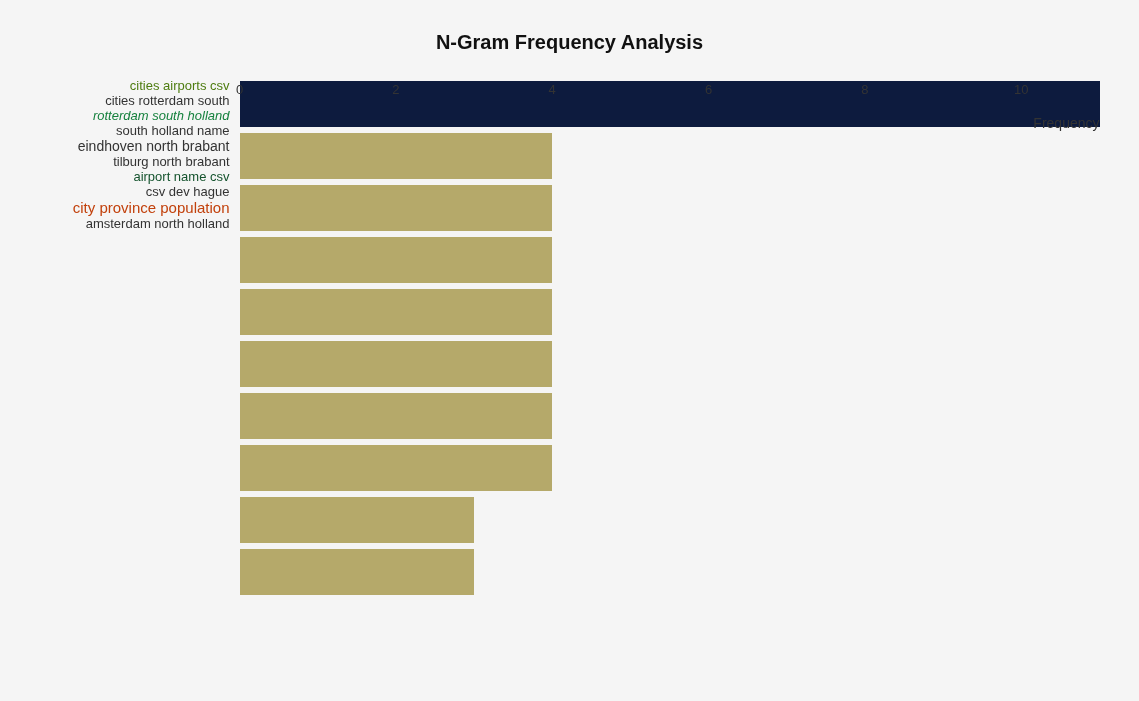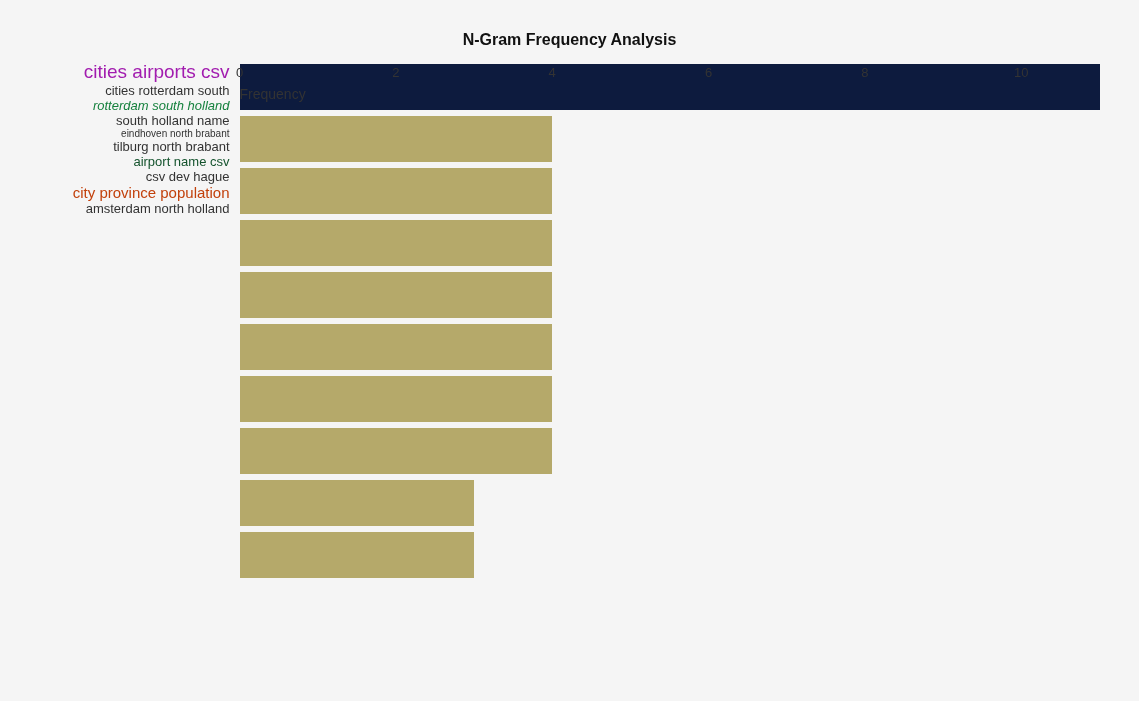--- a/index.html
+++ b/index.html
@@ -14,23 +14,23 @@
     }
     .chart-container {
       width: 1100px;
       height: 680px;
       background: #f5f5f5;
       padding: 20px 20px 60px 20px;
       position: relative;
     }
     .chart-title {
       text-align: center;
-      font-size: 16px;
+      font-size: 20px;
       font-weight: bold;
-      margin-bottom: 12px;
+      margin-bottom: 24px;
       color: #111;
     }
     .bar {
       height: 46px;
       border-radius: 0;
       display: block;
     }
     .bar-dark { background: #0d1b3e; }
     .bar-tan  { background: #b5a96a; }
 
@@ -108,33 +108,33 @@
 <body>
 
 <div class="chart-container">
   <div class="chart-title">N-Gram Frequency Analysis</div>
 
   <div class="chart-wrapper">
     <div class="bars-and-grid">
 
       <div class="labels-column" id="labels-col">
           <div class="label-slot">
-            <span style="font-size: 19px; color: #a21caf;">cities airports csv</span>
+            <span style="font-size: 13px; color: #4d7c0f;">cities airports csv</span>
           </div>
           <div class="label-slot">
             <span style="font-size: 13px; color: rgb(51, 51, 51);">cities rotterdam south</span>
           </div>
           <div class="label-slot">
             <span style="font-size: 13px; color: #15803d; font-style: italic;">rotterdam south holland</span>
           </div>
           <div class="label-slot">
             <span style="font-size: 13px; color: rgb(51, 51, 51);">south holland name</span>
           </div>
           <div class="label-slot">
-            <span style="font-size: 10px; color: rgb(51, 51, 51);">eindhoven north brabant</span>
+            <span style="font-size: 14px; color: rgb(51, 51, 51);">eindhoven north brabant</span>
           </div>
           <div class="label-slot">
             <span style="font-size: 13px; color: rgb(51, 51, 51); text-align: center;">tilburg north brabant</span>
           </div>
           <div class="label-slot">
             <span style="font-size: 13px; color: #14532d;">airport name csv</span>
           </div>
           <div class="label-slot">
             <span style="font-size: 13px; color: rgb(51, 51, 51);">csv dev hague</span>
           </div>
@@ -190,16 +190,16 @@
 
     <div class="x-axis" id="x-axis-row" style="margin-left:200px; position:relative; height:50px;">
       <div class="x-tick-labels" id="x-ticks" style="position:relative; width:100%; height:24px;">
           <span class="x-tick" style="position: absolute; left: 0%; transform: translateX(-50%); font-size: 13px; color: rgb(51, 51, 51); top: 0px;">0</span>
           <span class="x-tick" style="position: absolute; left: 18.1818%; transform: translateX(-50%); font-size: 13px; color: rgb(51, 51, 51); top: 0px;">2</span>
           <span class="x-tick" style="position: absolute; left: 36.3636%; transform: translateX(-50%); font-size: 13px; color: rgb(51, 51, 51); top: 0px;">4</span>
           <span class="x-tick" style="position: absolute; left: 54.5455%; transform: translateX(-50%); font-size: 13px; color: rgb(51, 51, 51); top: 0px;">6</span>
           <span class="x-tick" style="position: absolute; left: 72.7273%; transform: translateX(-50%); font-size: 13px; color: rgb(51, 51, 51); top: 0px;">8</span>
           <span class="x-tick" style="position: absolute; left: 90.9091%; transform: translateX(-50%); font-size: 13px; color: rgb(51, 51, 51); top: 0px;">10</span>
         </div>
-      <div class="x-axis-label" style="position:absolute;bottom:13px;width:100%;text-align:left;font-size:14px;color:#333;">Frequency</div>
+      <div class="x-axis-label" style="position:absolute;bottom:1px;width:100%;text-align:right;font-size:14px;color:#333;">Frequency</div>
     </div>
   </div>
 </div>
 
 </body></html>

